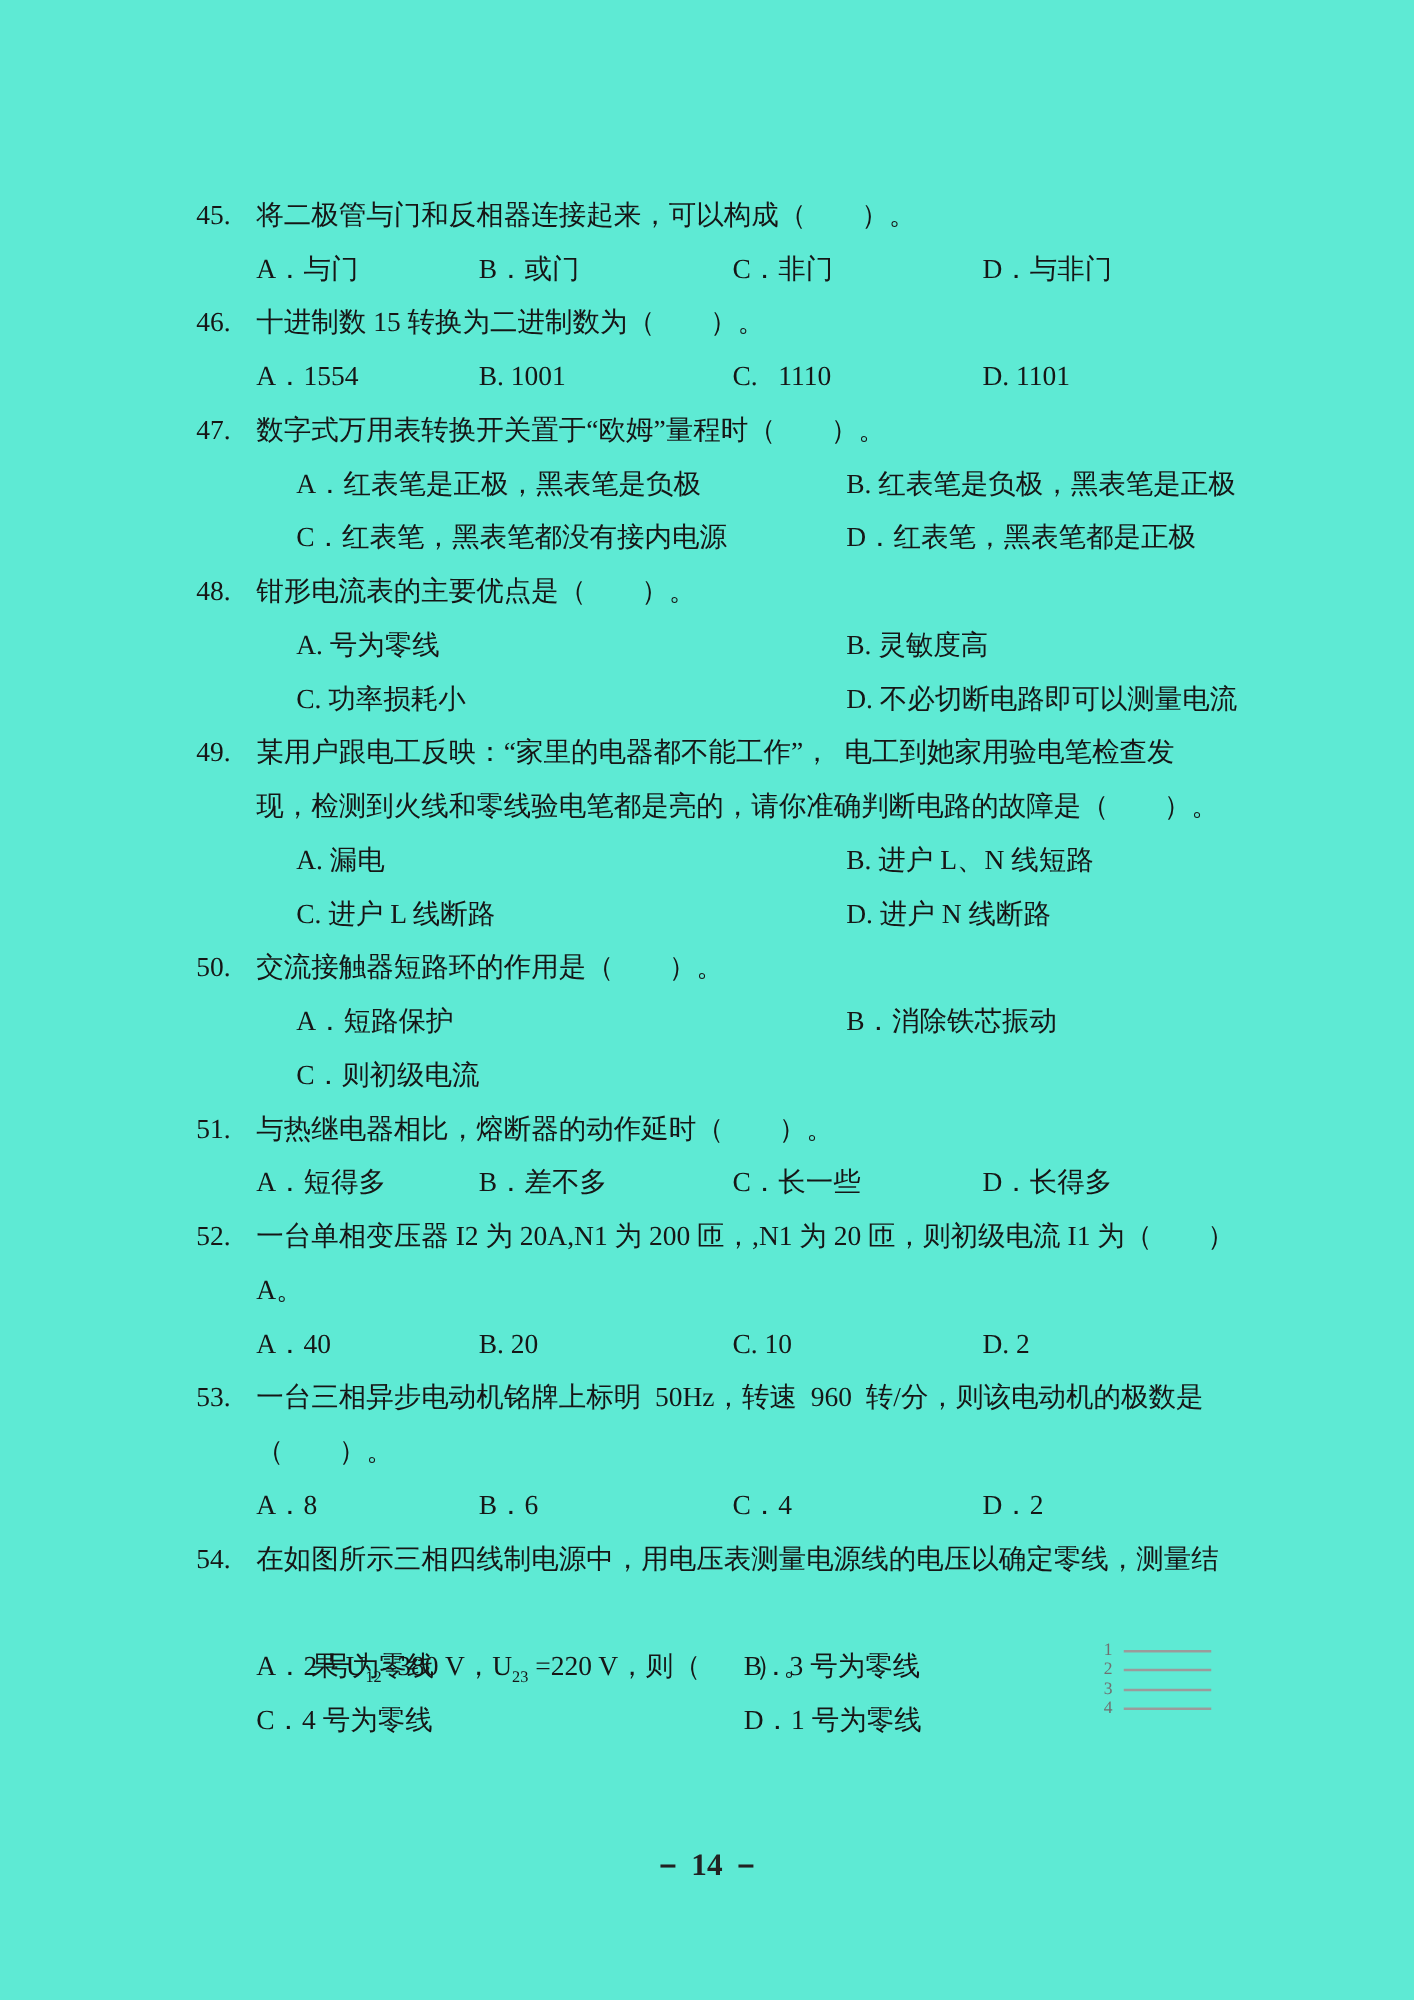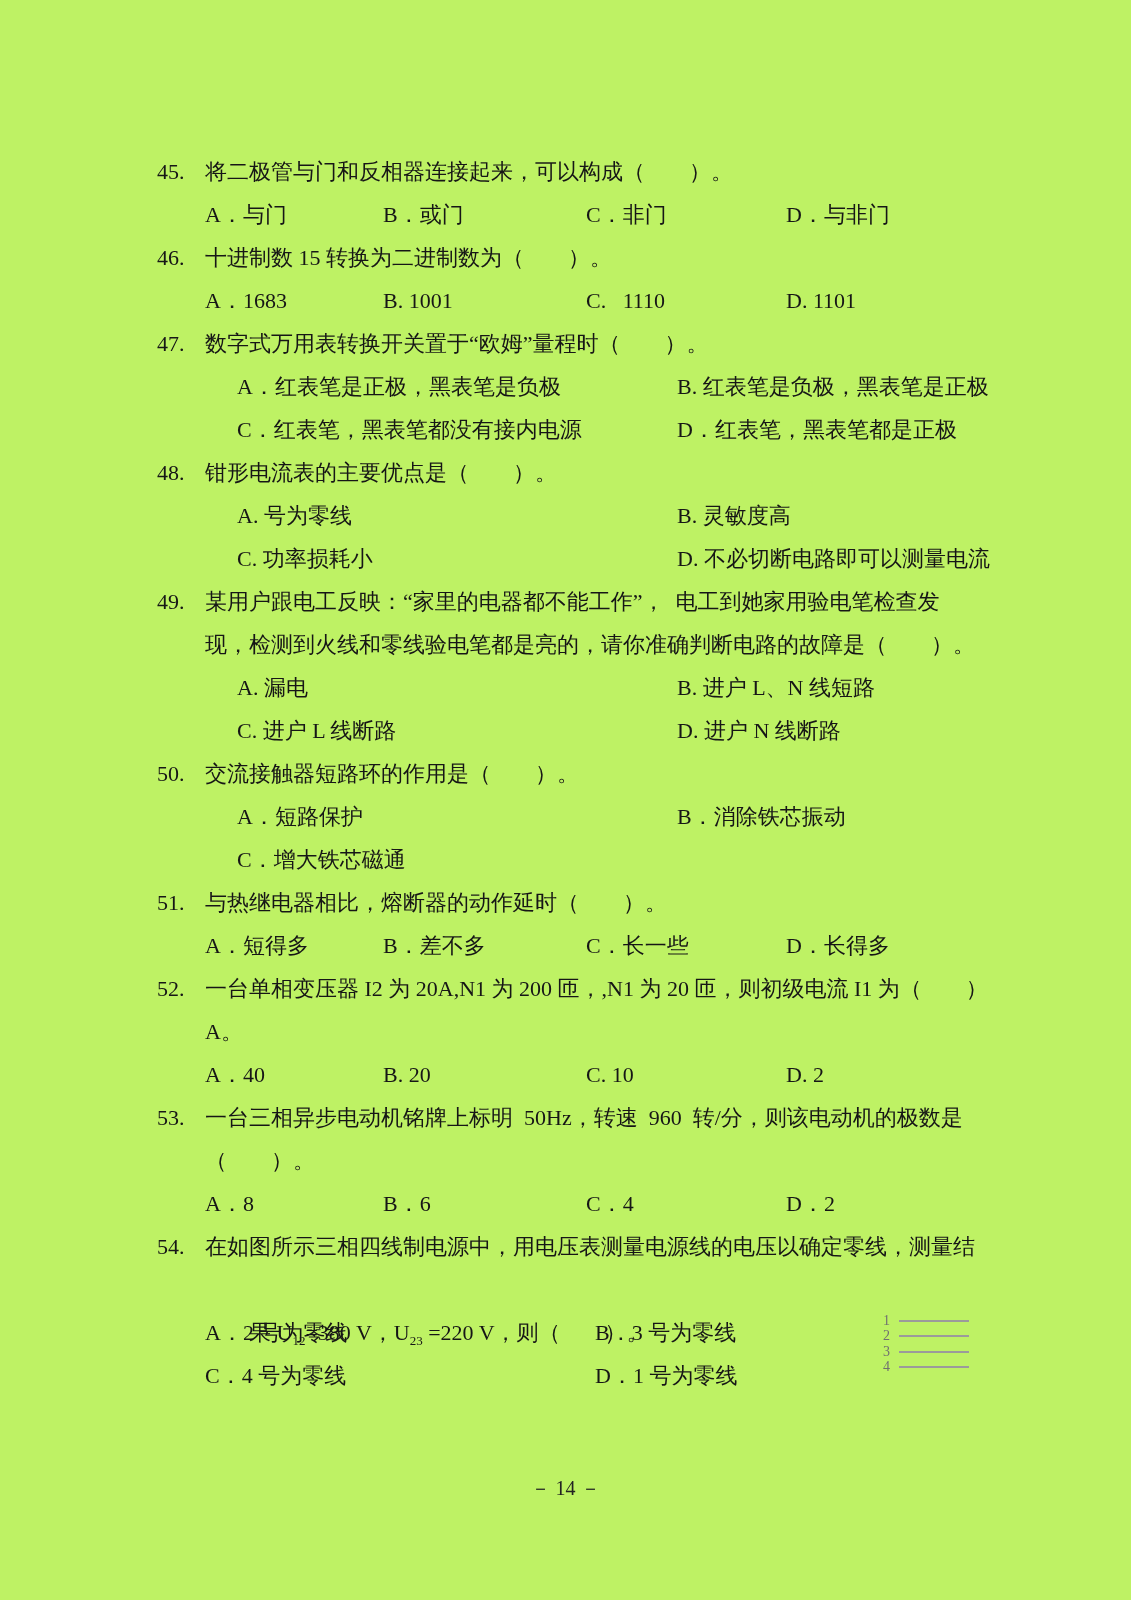--- a/index.html
+++ b/index.html
@@ -1,20 +1,20 @@
 <!DOCTYPE html>
 <html><head>
 <meta charset="utf-8">
 <style>
   html,body { margin:0; padding:0; background:#e8e8e8; }
   .page {
     position:relative;
     width:1131px; height:1600px;
     margin:0 auto;
-    background:#bef264;
+    background:#5eead4;
     font-family:"Liberation Serif","DejaVu Serif",serif;
     color:#161616;
     font-size:22px;
     overflow:hidden;
     box-sizing:border-box;
   }
   .content { position:absolute; left:157px; top:150px; width:845px; }
   .question { position:relative; padding-left:48px; }
   .qnum { position:absolute; left:0; top:0; height:43px; line-height:43px; white-space:pre; }
   .row { height:43px; line-height:43px; white-space:pre; }
@@ -26,21 +26,21 @@
   .diagram { position:absolute; left:878px; top:1313px; }
   .drow { display:flex; align-items:center; height:15.5px; }
   .dlabel {
     width:12px; text-align:right;
     font-size:14px; line-height:14px; color:#707070;
     font-family:"Liberation Serif","DejaVu Serif",serif;
   }
   .dline { width:70px; height:2px; background:#9b9b9b; margin-left:9px; }
   .footer {
     position:absolute; left:0; top:1475px; width:100%;
-    text-align:center; font-size:20px; color:#222; white-space:pre;
+    text-align:center; font-size:25px; color:#222; white-space:pre;font-weight:bold;
   }
 </style>
 </head>
 <body>
 
 <div class="page">
   <div class="content">
 
     <section class="question">
       <span class="qnum">45.</span>
@@ -50,21 +50,21 @@
         <span class="opt">B．或门</span>
         <span class="opt">C．非门</span>
         <span class="opt">D．与非门</span>
       </div>
     </section>
 
     <section class="question">
       <span class="qnum">46.</span>
       <div class="row">十进制数 15 转换为二进制数为（　　）。</div>
       <div class="row opts4">
-        <span class="opt">A．1683</span>
+        <span class="opt">A．1554</span>
         <span class="opt">B. 1001</span>
         <span class="opt">C.   1110</span>
         <span class="opt">D. 1101</span>
       </div>
     </section>
 
     <section class="question">
       <span class="qnum">47.</span>
       <div class="row">数字式万用表转换开关置于“欧姆”量程时（　　）。</div>
       <div class="row opts2">
@@ -105,21 +105,21 @@
     </section>
 
     <section class="question">
       <span class="qnum">50.</span>
       <div class="row">交流接触器短路环的作用是（　　）。</div>
       <div class="row opts2">
         <span class="opt">A．短路保护</span>
         <span class="opt">B．消除铁芯振动</span>
       </div>
       <div class="row opts2">
-        <span class="opt">C．增大铁芯磁通</span>
+        <span class="opt">C．则初级电流</span>
       </div>
     </section>
 
     <section class="question">
       <span class="qnum">51.</span>
       <div class="row">与热继电器相比，熔断器的动作延时（　　）。</div>
       <div class="row opts4">
         <span class="opt">A．短得多</span>
         <span class="opt">B．差不多</span>
         <span class="opt">C．长一些</span>

